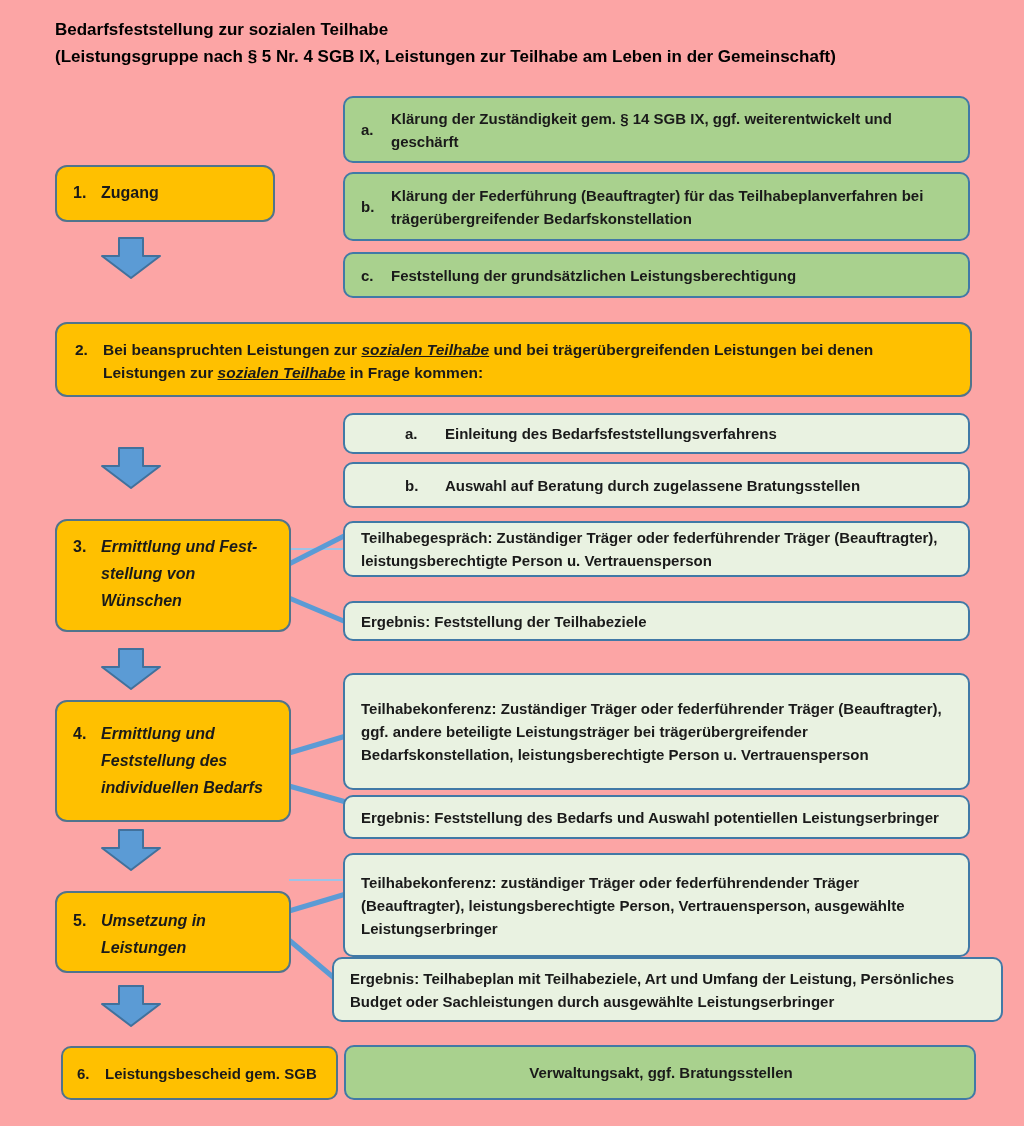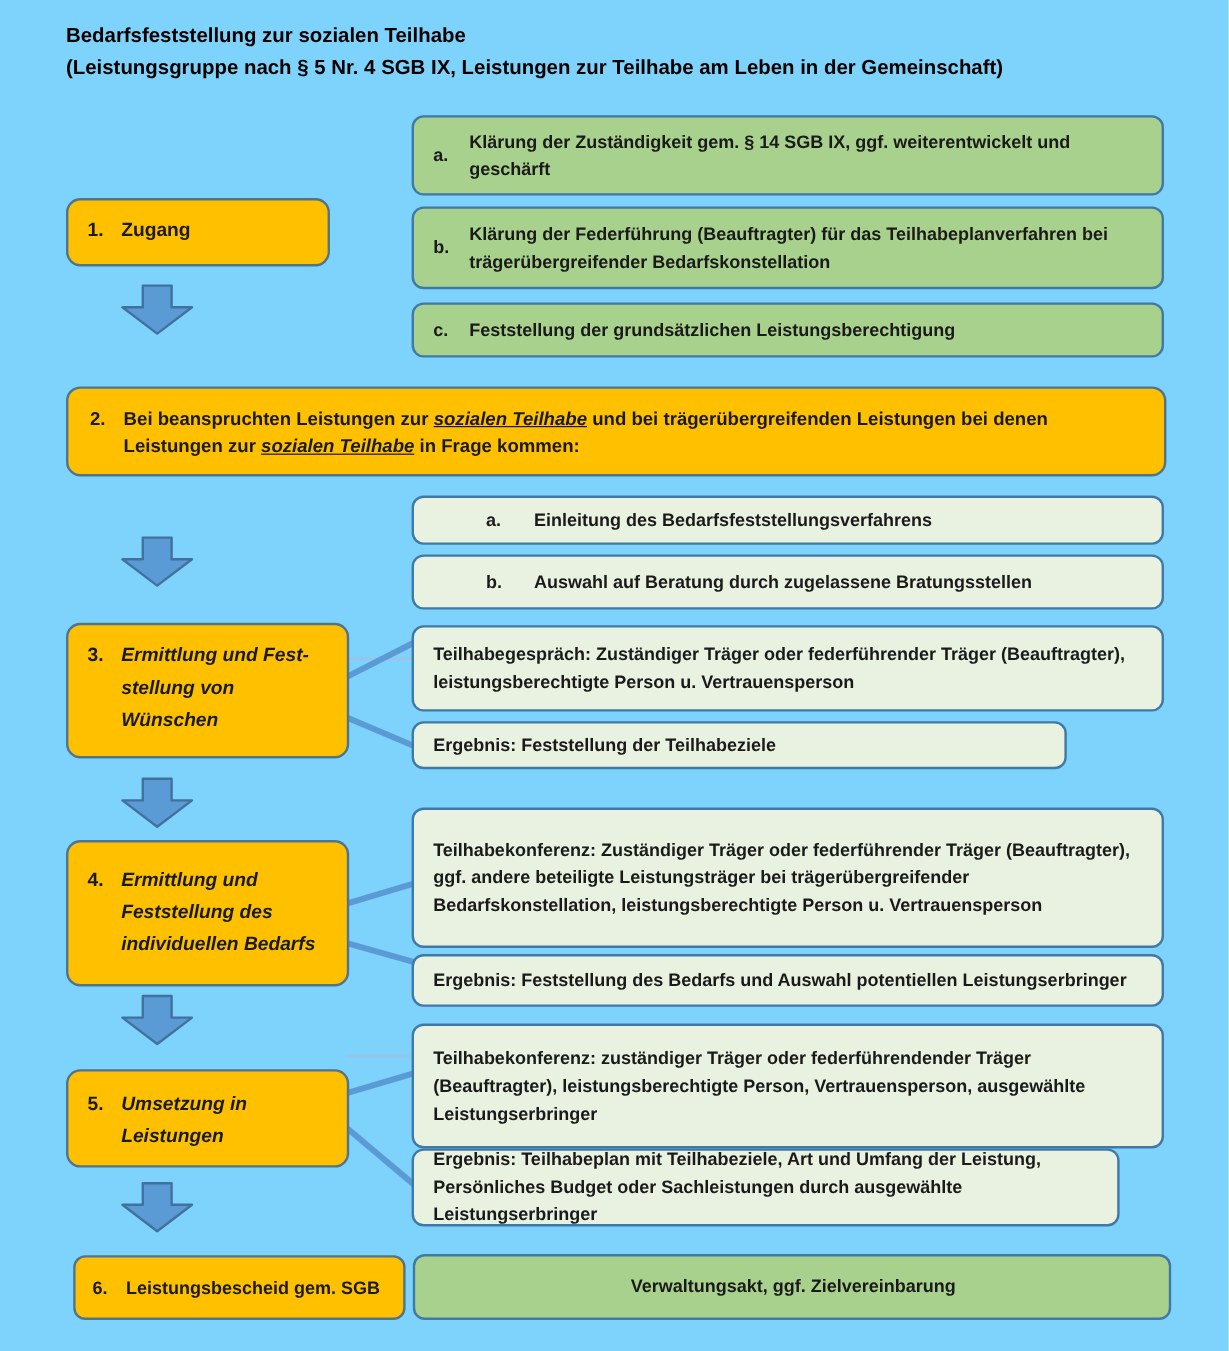--- a/index.html
+++ b/index.html
@@ -1,17 +1,17 @@
 <!DOCTYPE html>
 <html><head>
 <meta charset="utf-8">
 <style>
   html,body{margin:0;padding:0;background:#ffffff;}
   .canvas{
-    position:relative;width:1024px;height:1126px;background:#7dd3fc;
+    position:relative;width:1024px;height:1126px;background:#fca5a5;
     font-family:"Liberation Sans", sans-serif;color:#1a1a1a;overflow:hidden;
   }
   .title{position:absolute;left:55px;top:16px;width:940px;font-size:17px;font-weight:bold;line-height:27px;color:#000;}
   .box{position:absolute;box-sizing:border-box;border:2px solid #4179a6;border-radius:10px;font-weight:bold;z-index:2;}
   .orange{background:#FFC000;border-color:#50748c;border-radius:12px;}
   .green-med{background:#A9D18E;}
   .green-light{background:#E9F2E1;}
   .row{display:flex;align-items:flex-start;}
   .vcenter{display:flex;align-items:center;}
   .lbl{flex:0 0 30px;}
@@ -90,25 +90,25 @@
     <span class="txt">Auswahl auf Beratung durch zugelassene Bratungsstellen</span>
   </div>
 
   <div class="box orange step-box row" style="left:55px;top:519px;width:236px;height:113px;">
     <span class="lbl-sm">3.</span>
     <span class="txt pre">Ermittlung und Fest-
 stellung von
 Wünschen</span>
   </div>
 
-  <div class="box green-light item-box vcenter" style="left:343px;top:521px;width:627px;height:72px;">
+  <div class="box green-light item-box vcenter" style="left:343px;top:521px;width:627px;height:56px;">
     <span>Teilhabegespräch: Zuständiger Träger oder federführender Träger (Beauftragter), leistungsberechtigte Person u. Vertrauensperson</span>
   </div>
 
-  <div class="box green-light item-box vcenter" style="left:343px;top:601px;width:546px;height:40px;">
+  <div class="box green-light item-box vcenter" style="left:343px;top:601px;width:627px;height:40px;">
     <span>Ergebnis: Feststellung der Teilhabeziele</span>
   </div>
 
   <svg class="arrow" style="left:100px;top:647px;" viewBox="0 0 62 44">
     <path d="M19 2 H43 V20 H60 L31 42 L2 20 H19 Z" fill="#5B9BD5" stroke="#41719C" stroke-width="2" stroke-linejoin="round"></path>
   </svg>
 
   <div class="box green-light item-box vcenter" style="left:343px;top:673px;width:627px;height:117px;">
     <span>Teilhabekonferenz: Zuständiger Träger oder federführender Träger (Beauftragter), ggf. andere beteiligte Leistungsträger bei trägerübergreifender Bedarfskonstellation, leistungsberechtigte Person u. Vertrauensperson</span>
   </div>
@@ -131,30 +131,30 @@
   <div class="box green-light item-box vcenter" style="left:343px;top:853px;width:627px;height:104px;">
     <span style="padding-right:40px;">Teilhabekonferenz: zuständiger Träger oder federführendender Träger (Beauftragter), leistungsberechtigte Person, Vertrauensperson, ausgewählte Leistungserbringer</span>
   </div>
 
   <div class="box orange step-box row" style="left:55px;top:891px;width:236px;height:82px;padding-top:14px;">
     <span class="lbl-sm">5.</span>
     <span class="txt pre">Umsetzung in
 Leistungen</span>
   </div>
 
-  <div class="box green-light item-box vcenter" style="left:343px;top:957px;width:590px;height:65px;">
+  <div class="box green-light item-box vcenter" style="left:332px;top:957px;width:671px;height:65px;">
     <span>Ergebnis: Teilhabeplan mit Teilhabeziele, Art und Umfang der Leistung, Persönliches Budget oder Sachleistungen durch ausgewählte Leistungserbringer</span>
   </div>
 
   <svg class="arrow" style="left:100px;top:984px;" viewBox="0 0 62 44">
     <path d="M19 2 H43 V20 H60 L31 42 L2 20 H19 Z" fill="#5B9BD5" stroke="#41719C" stroke-width="2" stroke-linejoin="round"></path>
   </svg>
 
   <div class="box orange item-box row vcenter" style="left:61px;top:1046px;width:277px;height:54px;border-radius:10px;padding-left:14px;">
     <span class="lbl-sm">6.</span>
     <span class="txt">Leistungsbescheid gem. SGB</span>
   </div>
 
   <div class="box green-med item-box vcenter center-text" style="left:344px;top:1045px;width:632px;height:55px;">
-    <span>Verwaltungsakt, ggf. Zielvereinbarung</span>
+    <span>Verwaltungsakt, ggf. Bratungsstellen</span>
   </div>
 
 </div>
 
 </body></html>

